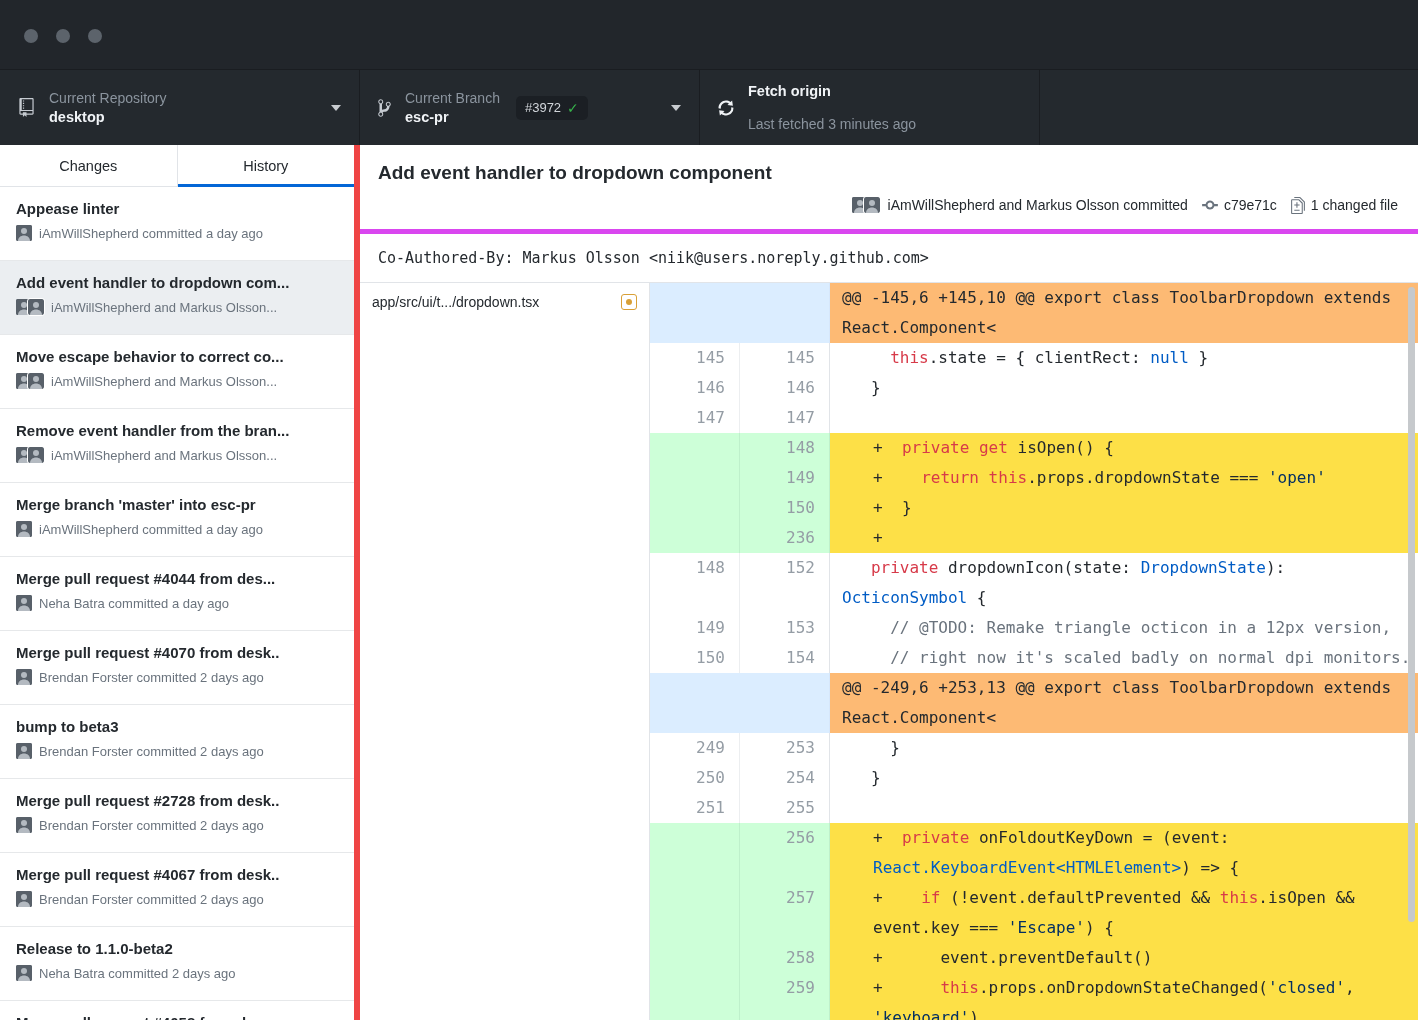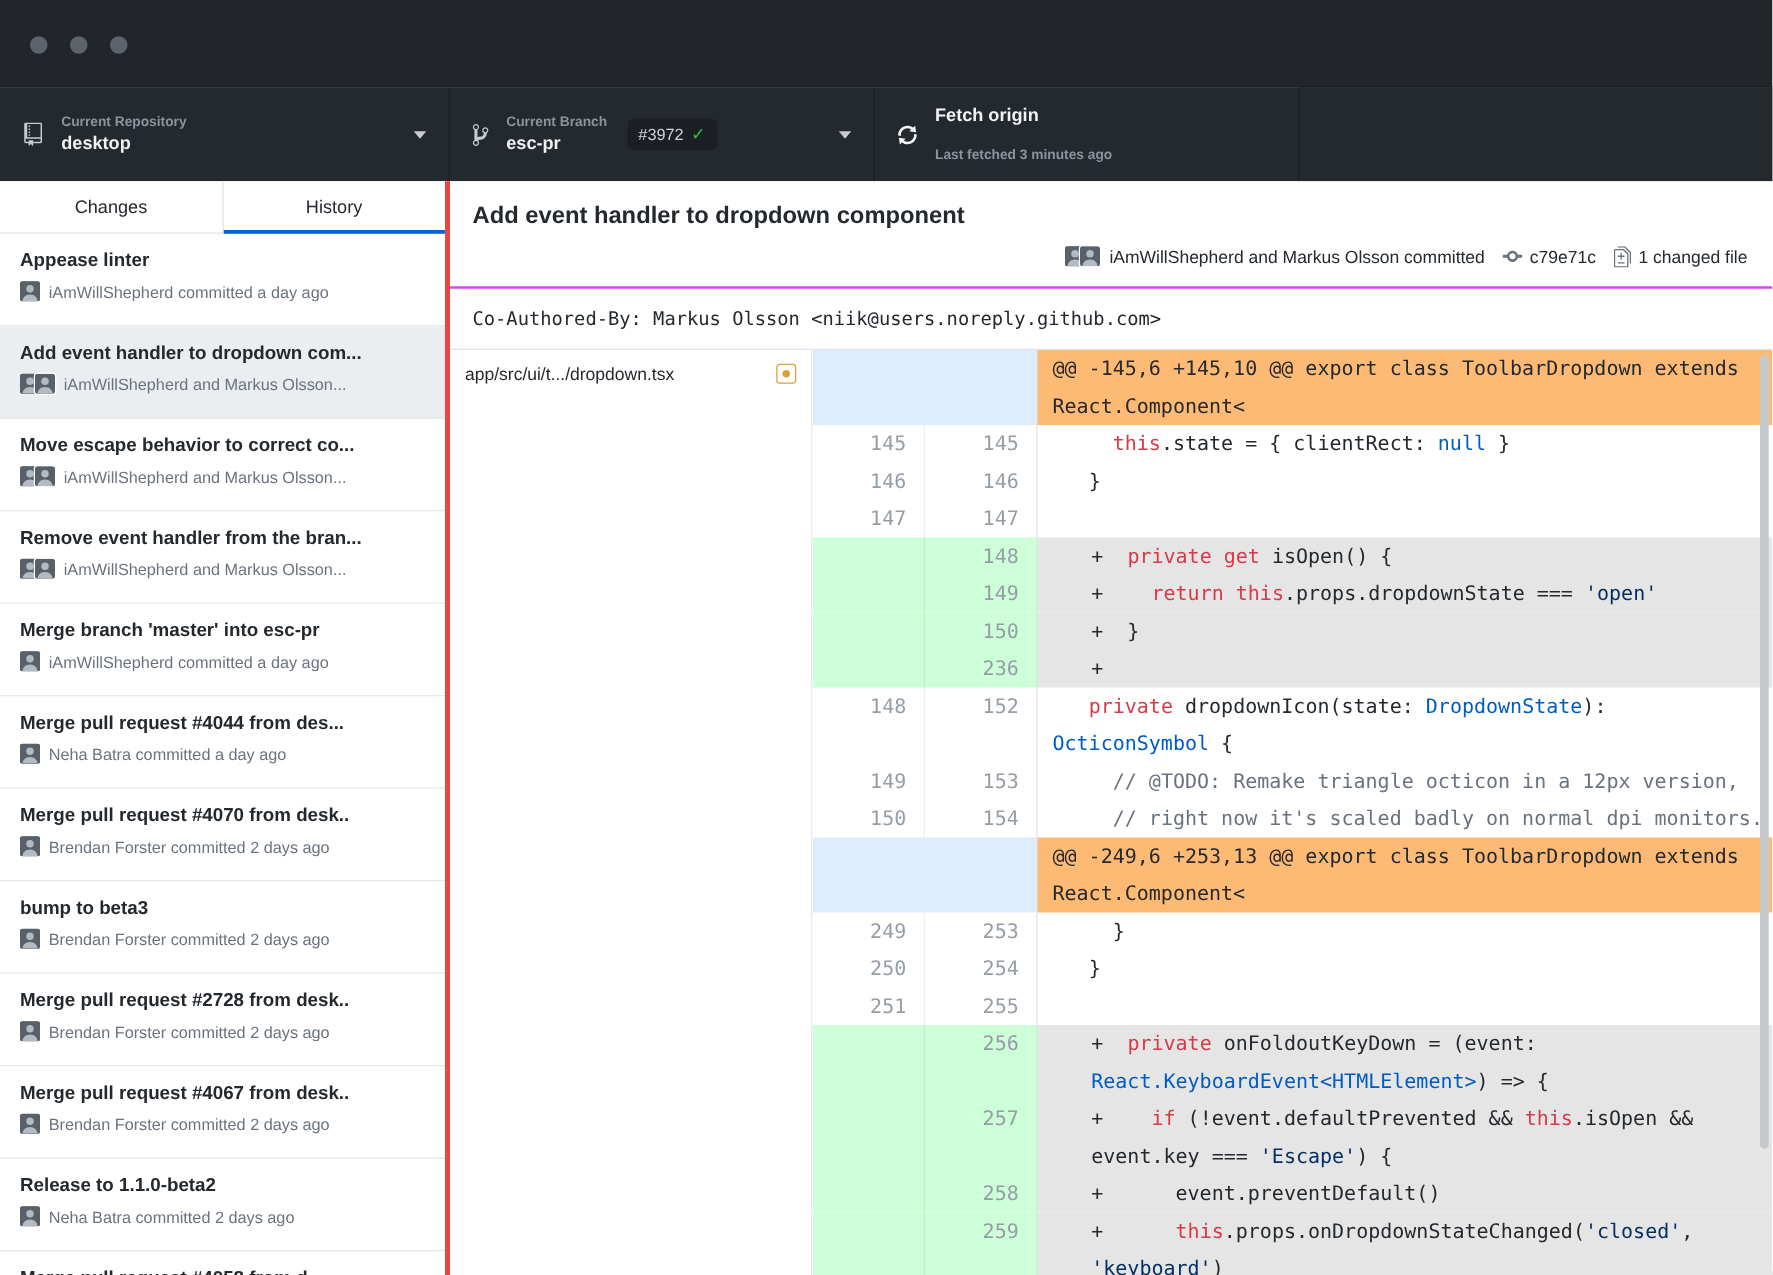--- a/index.html
+++ b/index.html
@@ -13,49 +13,49 @@
   .dot { width:14px; height:14px; border-radius:50%; background:#5c636b; }
 
   
   .toolbar { height:75px; background:#24292e; flex:none; display:flex; color:#fff; }
   .tb-section { display:flex; align-items:center; padding:0 18px; border-right:1px solid #1a1d21; cursor:default; }
   .tb-section.repo { width:360px; }
   .tb-section.branch { width:340px; }
   .tb-section.fetch { width:340px; }
   .tb-icon { flex:none; margin-right:14px; display:flex; align-items:center; }
   .tb-text { min-width:0; }
-  .tb-label { font-size:11px; color:#8b949e; margin-bottom:3px; white-space:nowrap;font-weight:bold; }
+  .tb-label { font-size:14px; color:#8b949e; margin-bottom:3px; white-space:nowrap; }
   .tb-value { font-size:14.5px; font-weight:bold; color:#f0f3f6; white-space:nowrap; }
   .chevron { margin-left:auto; width:0; height:0; border-left:5px solid transparent; border-right:5px solid transparent; border-top:6px solid #c8ccd0; flex:none; }
   .branch-badge { margin-left:16px; margin-right:10px; background:#1b1f24; border-radius:5px; padding:4px 9px; display:flex; align-items:center; gap:6px; font-size:13px; color:#d1d5da; flex:none; }
   .badge-check { color:#36b24a; font-weight:bold; font-size:14px; }
   .tb-rest { flex:1; background:#24292e; }
 
   
   .body { flex:1; display:flex; min-height:0; }
 
   
-  .sidebar { width:360px; flex:none; border-right:4px solid #ef4444; display:flex; flex-direction:column; min-height:0; background:#fff; }
+  .sidebar { width:360px; flex:none; border-right:6px solid #ef4444; display:flex; flex-direction:column; min-height:0; background:#fff; }
   .tabs { height:42px; flex:none; display:flex; border-bottom:1px solid #e1e4e8; }
   .tab { flex:1; display:flex; align-items:center; justify-content:center; font-size:14.5px; color:#24292e; position:relative; cursor:pointer; }
   .tab + .tab { border-left:1px solid #e1e4e8; }
   .tab.active::after { content:""; position:absolute; left:0; right:0; bottom:-1px; height:3px; background:#0366d6; }
   .commit-list { flex:1; overflow:hidden; }
   .commit-item { height:74px; padding:13px 16px 0 16px; border-bottom:1px solid #e6e8ea; cursor:pointer; }
   .commit-item.selected { background:#ebeef1; }
   .c-title { font-size:15px; font-weight:bold; color:#24292e; white-space:nowrap; overflow:hidden; text-overflow:ellipsis; }
   .c-meta { margin-top:8px; display:flex; align-items:center; }
   .c-avatars { display:flex; margin-right:7px; flex:none; }
   .avatar { width:16px; height:16px; border-radius:2px; overflow:hidden; flex:none; background:#586069; }
   .c-avatars .avatar + .avatar { margin-left:-4px; outline:1px solid #fff; }
   .c-meta-text { font-size:13px; color:#6a737d; white-space:nowrap; overflow:hidden; text-overflow:ellipsis; }
 
   
   .main { flex:1; min-width:0; display:flex; flex-direction:column; min-height:0; background:#fff; }
-  .commit-header { flex:none; padding:17px 20px 15px 18px; border-bottom:2px solid #d946ef; }
+  .commit-header { flex:none; padding:17px 20px 15px 18px; border-bottom:5px solid #d946ef; }
   .commit-title { font-size:19px; font-weight:bold; color:#24292e; }
   .commit-meta { margin-top:12px; display:flex; align-items:center; font-size:14px; color:#24292e;justify-content:flex-end; }
   .meta-avatars { display:flex; margin-right:8px; }
   .meta-avatars .avatar + .avatar { margin-left:-4px; outline:1px solid #fff; }
   .meta-sep { width:14px; flex:none; }
   .meta-icon { display:flex; align-items:center; margin-right:6px; }
   .coauthor-bar { flex:none; padding:15px 20px 15px 18px; border-bottom:1px solid #e1e4e8;
     font-family:"DejaVu Sans Mono","Liberation Mono",monospace; font-size:15px; color:#24292e; white-space:nowrap; overflow:hidden; }
   .content { flex:1; display:flex; min-height:0; }
 
@@ -69,21 +69,21 @@
   
   .diff { flex:1; min-width:0; overflow:hidden; position:relative; background:#fff;
     font-family:"DejaVu Sans Mono","Liberation Mono",monospace; font-size:16px; line-height:30px; }
   .diff-row { display:flex; align-items:stretch; }
   .gut { width:90px; flex:none; text-align:right; padding-right:14px; color:#959da5; border-right:1px solid #eceef0; }
   .gut.gut-new { border-right:1px solid #e1e4e8; }
   .code { flex:1; min-width:0; padding-left:12px; padding-right:4px; white-space:pre-wrap; overflow-wrap:break-word; color:#24292e; }
   .diff-row.hunk .hunk-gut { width:180px; flex:none; background:#dbedff; border-right:1px solid #d6e7fb; }
   .diff-row.hunk .code { background:#fdba74; color:#24292e; }
   .diff-row.add .gut { background:#cdffd8; border-right-color:#bef0cb; }
-  .diff-row.add .code { background:#e5e5e5;padding-left:43px; }
+  .diff-row.add .code { background:#fde047;padding-left:43px; }
   .tk-k { color:#d73a49; }
   .tk-s { color:#032f62; }
   .tk-b { color:#005cc5; }
   .tk-c { color:#6a737d; }
   .diff-scrollbar { position:absolute; top:4px; right:3px; width:7px; height:635px; border-radius:4px; background:#c6c9cc; }
 
   svg { display:block; }
 </style>
 </head>
 <body>

